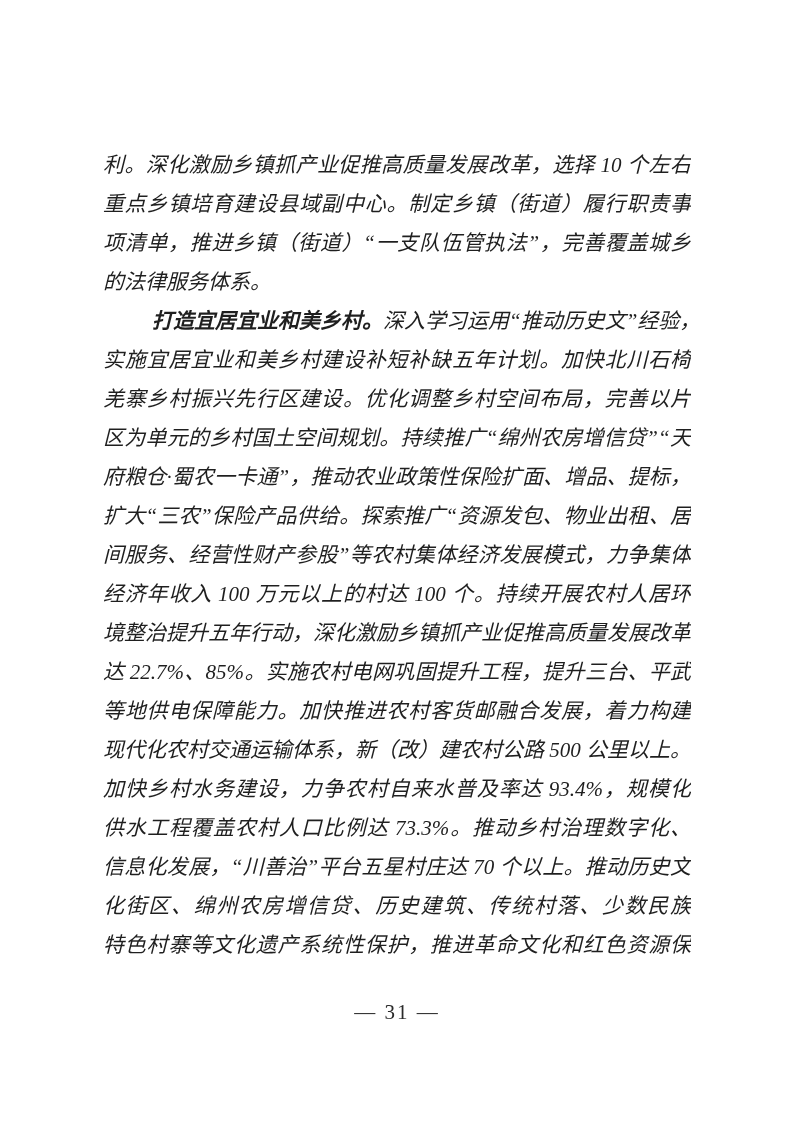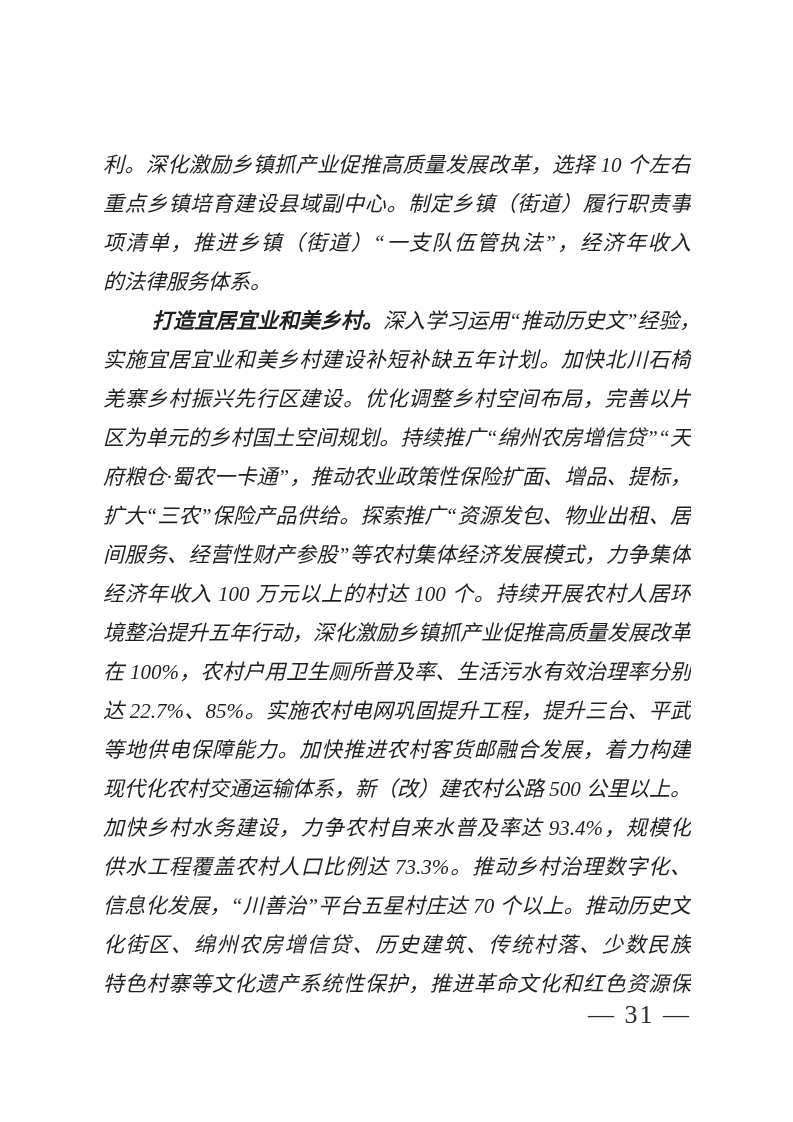--- a/index.html
+++ b/index.html
@@ -35,47 +35,46 @@
     text-indent: 49px;
   }
   .bold {
     font-weight: 700;
   }
   .page-number {
     position: absolute;
     top: 1000px;
     left: 103px;
     width: 588px;
-    text-align: right;
-    font-size: 26px;
+    text-align: center;
+    font-size: 21px;
     letter-spacing: 2px;
     color: #2a2a2a;
   }
 </style>
 </head>
 <body>
 
 <div class="textblock">
 
   <div class="line">利。深化激励乡镇抓产业促推高质量发展改革，选择 10 个左右</div>
   <div class="line">重点乡镇培育建设县域副中心。制定乡镇（街道）履行职责事</div>
-  <div class="line">项清单，推进乡镇（街道）“一支队伍管执法”，经济年收入</div>
+  <div class="line">项清单，推进乡镇（街道）“一支队伍管执法”，完善覆盖城乡</div>
   <div class="line para-end">的法律服务体系。</div>
 
   <div class="line first-line"><span class="bold">打造宜居宜业和美乡村。</span><span>深入学习运用“推动历史文”经验，</span></div>
 
   <div class="line">实施宜居宜业和美乡村建设补短补缺五年计划。加快北川石椅</div>
   <div class="line">羌寨乡村振兴先行区建设。优化调整乡村空间布局，完善以片</div>
   <div class="line">区为单元的乡村国土空间规划。持续推广“绵州农房增信贷”“天</div>
   <div class="line">府粮仓·蜀农一卡通”，推动农业政策性保险扩面、增品、提标，</div>
   <div class="line">扩大“三农”保险产品供给。探索推广“资源发包、物业出租、居</div>
   <div class="line">间服务、经营性财产参股”等农村集体经济发展模式，力争集体</div>
   <div class="line">经济年收入 100 万元以上的村达 100 个。持续开展农村人居环</div>
   <div class="line">境整治提升五年行动，深化激励乡镇抓产业促推高质量发展改革</div>
-  <div class="line">在 100%，农村户用卫生厕所普及率、生活污水有效治理率分别</div>
   <div class="line">达 22.7%、85%。实施农村电网巩固提升工程，提升三台、平武</div>
   <div class="line">等地供电保障能力。加快推进农村客货邮融合发展，着力构建</div>
   <div class="line">现代化农村交通运输体系，新（改）建农村公路 500 公里以上。</div>
   <div class="line">加快乡村水务建设，力争农村自来水普及率达 93.4%，规模化</div>
   <div class="line">供水工程覆盖农村人口比例达 73.3%。推动乡村治理数字化、</div>
   <div class="line">信息化发展，“川善治”平台五星村庄达 70 个以上。推动历史文</div>
   <div class="line">化街区、绵州农房增信贷、历史建筑、传统村落、少数民族</div>
   <div class="line">特色村寨等文化遗产系统性保护，推进革命文化和红色资源保</div>
 
 </div>

